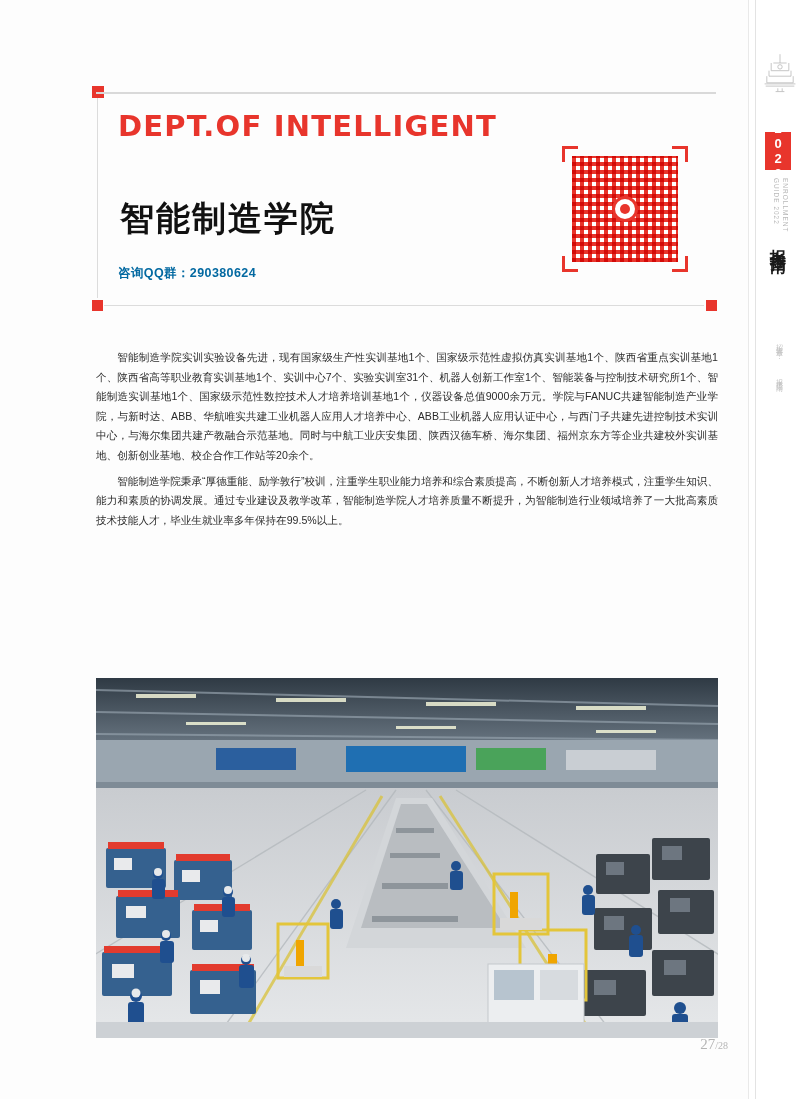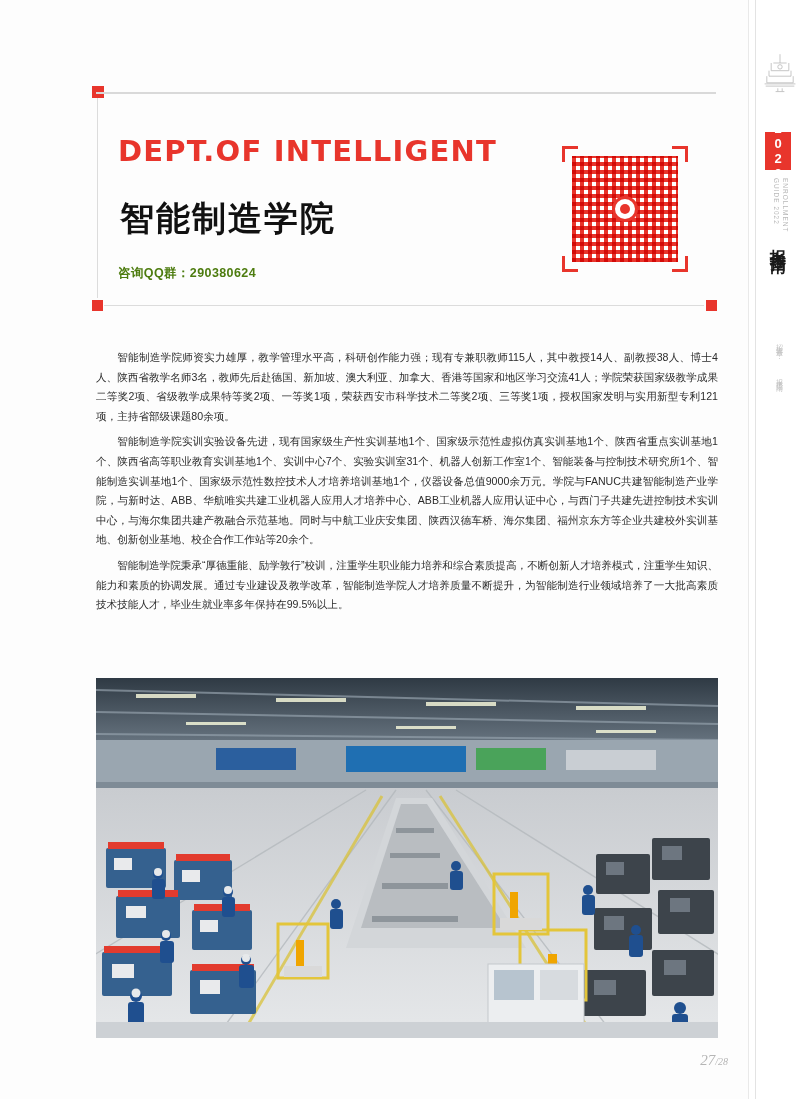--- a/index.html
+++ b/index.html
@@ -87,37 +87,37 @@
     position:absolute; top: 305px; left: 104px; width: 600px; height: 1px;
     background: #dcdcdc;
   }
   .left-vrule {
     position:absolute; top: 98px; left: 97px; width: 1px; height: 200px;
     background: #dcdcdc;
   }
 
   
   .headline-en {
-    position:absolute; top: 135px; left: 118px;
+    position:absolute; top: 110px; left: 118px;
     width: 420px;
     color: #e8352c;
     font-weight: 900;
     font-size: 29px;
     line-height: 32px;
     letter-spacing: 1.2px;
     font-family: "DejaVu Sans", sans-serif;
   }
   .headline-cn {
     position:absolute; top: 196px; left: 120px;
     font-size: 34px; font-weight: bold; color:#111;
     letter-spacing: 2px;
   }
   .qq {
     position:absolute; top: 265px; left: 118px;
-    font-size: 12.5px; font-weight: bold; color:#4d7c0f;
+    font-size: 12.5px; font-weight: bold; color:#0369a1;
     letter-spacing: .4px;
   }
 
   
   .qr-wrap {
     position:absolute; top: 152px; left: 568px;
     width: 114px; height: 114px;
   }
   .qr-corner { position:absolute; width:16px; height:16px; border:3px solid #e8352c; }
   .c-tl { top:-6px; left:-6px; border-right:none; border-bottom:none; }
@@ -157,24 +157,23 @@
   .photo {
     position:absolute; top: 678px; left: 96px;
     width: 622px; height: 360px;
     overflow:hidden;
     background: #8d9aa6;
   }
   .photo svg { display:block; }
 
   
   .pagenum {
-    position:absolute; bottom: 30px; right: 78px;
+    position:absolute; bottom: 46px; right: 78px;
     font-size: 15px; color:#b5b5b5;
     font-family: "Liberation Serif", serif;
-    font-style: italic;
   }
   .pagenum small { font-size: 10px; }
 </style>
 </head>
 <body>
 
 <div class="page">
 
   <div class="side-rail">
     <div class="rail-divider"></div>
@@ -218,21 +217,20 @@
   <div class="qr-wrap">
     <div class="qr-code"></div>
     <div class="qr-center"></div>
     <div class="qr-corner c-tl"></div>
     <div class="qr-corner c-tr"></div>
     <div class="qr-corner c-bl"></div>
     <div class="qr-corner c-br"></div>
   </div>
 
   <div class="body-col">
-    <p>智能制造学院师资实力雄厚，教学管理水平高，科研创作能力强；现有专兼职教师115人，其中教授14人、副教授38人、博士4人、陕西省教学名师3名，教师先后赴德国、新加坡、澳大利亚、加拿大、香港等国家和地区学习交流41人；学院荣获国家级教学成果二等奖2项、省级教学成果特等奖2项、一等奖1项，荣获西安市科学技术二等奖2项、三等奖1项，授权国家发明与实用新型专利121项，主持省部级课题80余项。</p>
     <p>智能制造学院实训实验设备先进，现有国家级生产性实训基地1个、国家级示范性虚拟仿真实训基地1个、陕西省重点实训基地1个、陕西省高等职业教育实训基地1个、实训中心7个、实验实训室31个、机器人创新工作室1个、智能装备与控制技术研究所1个、智能制造实训基地1个、国家级示范性数控技术人才培养培训基地1个，仪器设备总值9000余万元。学院与FANUC共建智能制造产业学院，与新时达、ABB、华航唯实共建工业机器人应用人才培养中心、ABB工业机器人应用认证中心，与西门子共建先进控制技术实训中心，与海尔集团共建产教融合示范基地。同时与中航工业庆安集团、陕西汉德车桥、海尔集团、福州京东方等企业共建校外实训基地、创新创业基地、校企合作工作站等20余个。</p>
     <p>智能制造学院秉承“厚德重能、励学敦行”校训，注重学生职业能力培养和综合素质提高，不断创新人才培养模式，注重学生知识、能力和素质的协调发展。通过专业建设及教学改革，智能制造学院人才培养质量不断提升，为智能制造行业领域培养了一大批高素质技术技能人才，毕业生就业率多年保持在99.5%以上。</p>
   </div>
 
   <div class="photo">
     <svg width="622" height="360" viewBox="0 0 622 360">
       <defs>
         <linearGradient id="floor" x1="0" y1="0" x2="0" y2="1">
           <stop offset="0" stop-color="#c9ccd0"></stop>
           <stop offset="1" stop-color="#e6e8ea"></stop>

